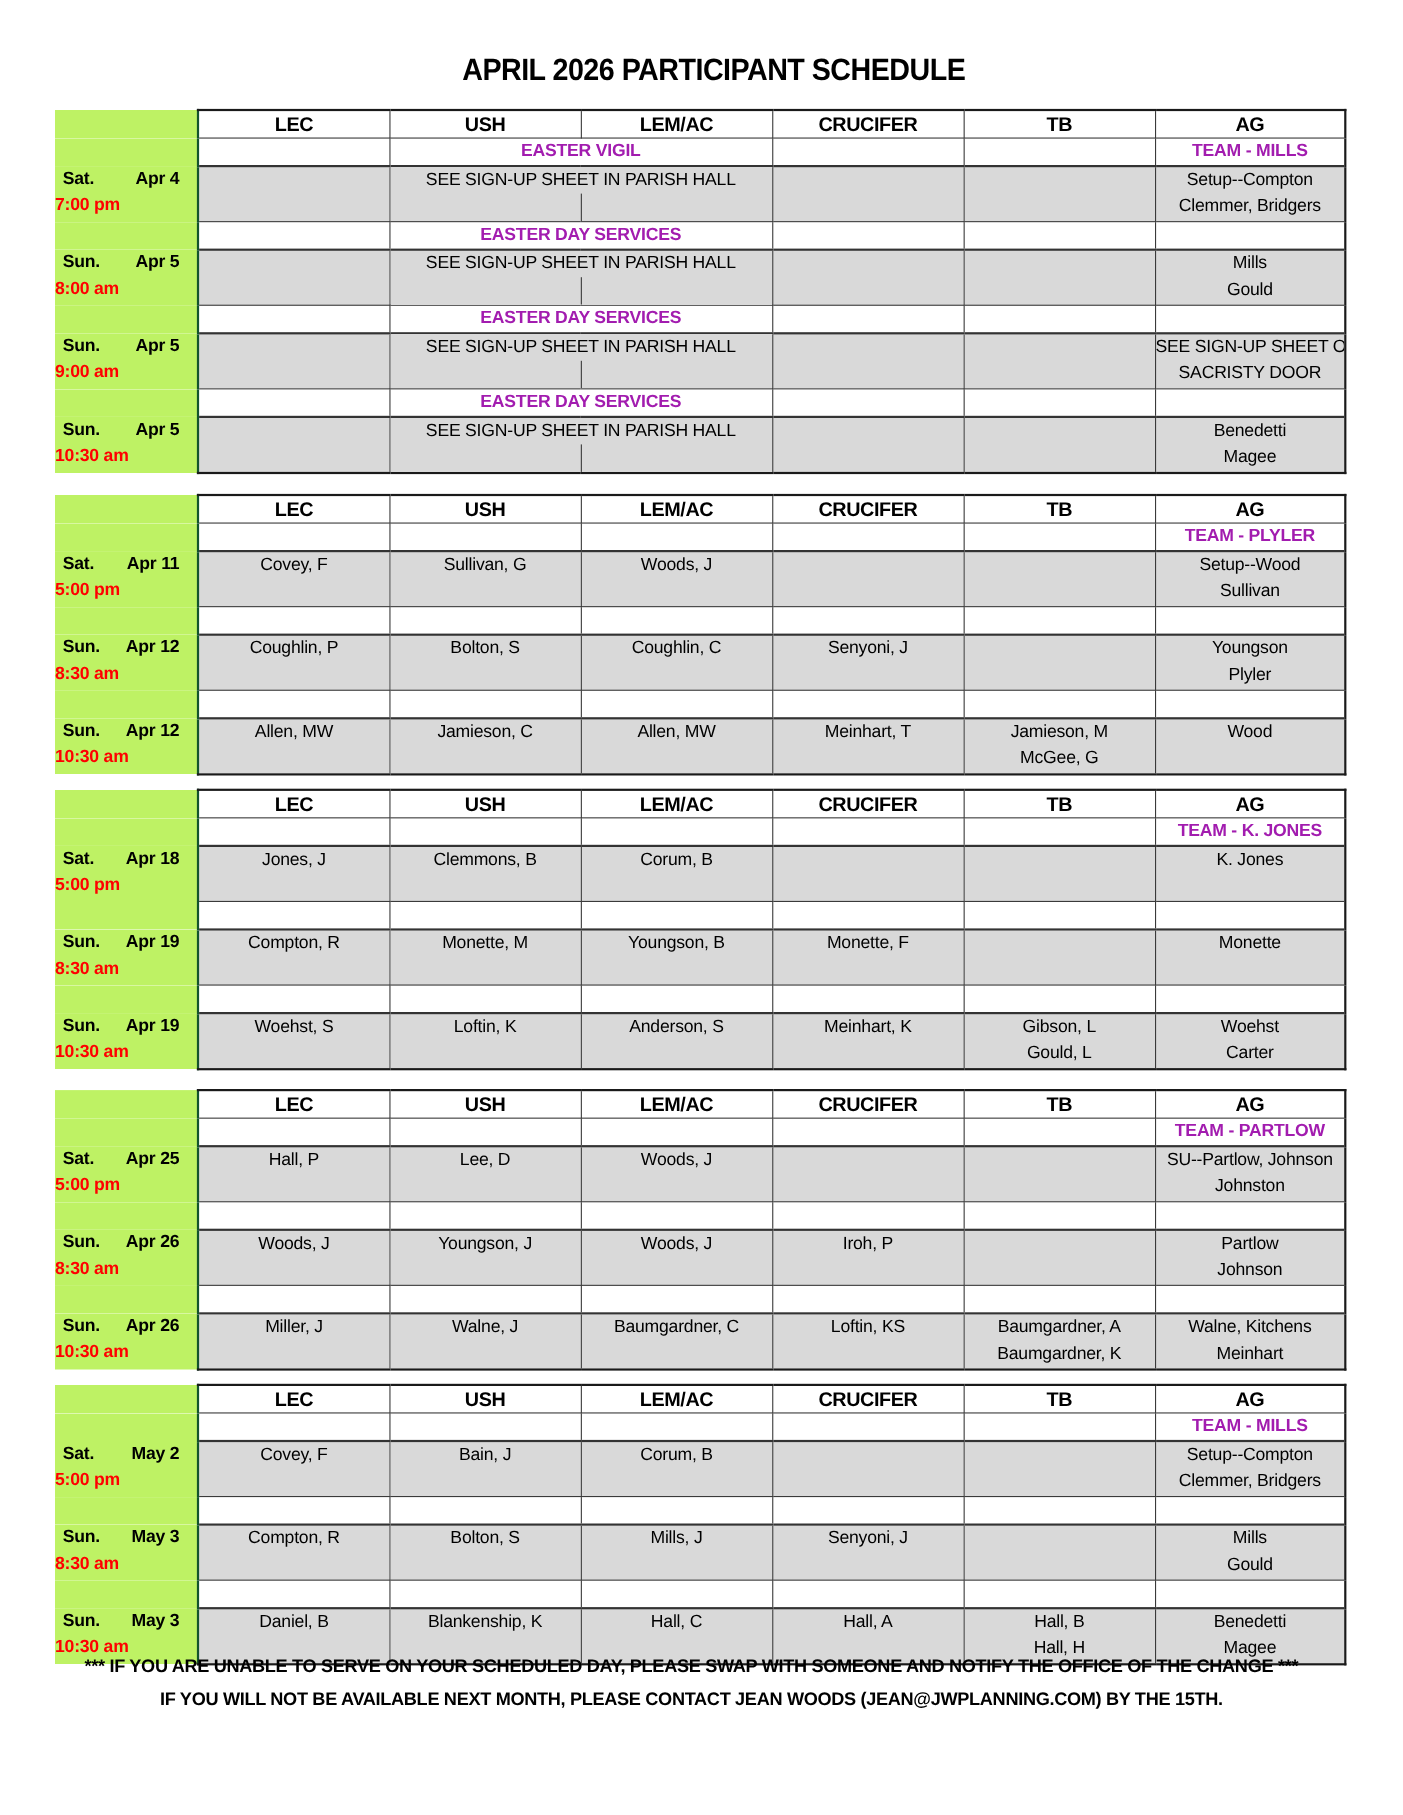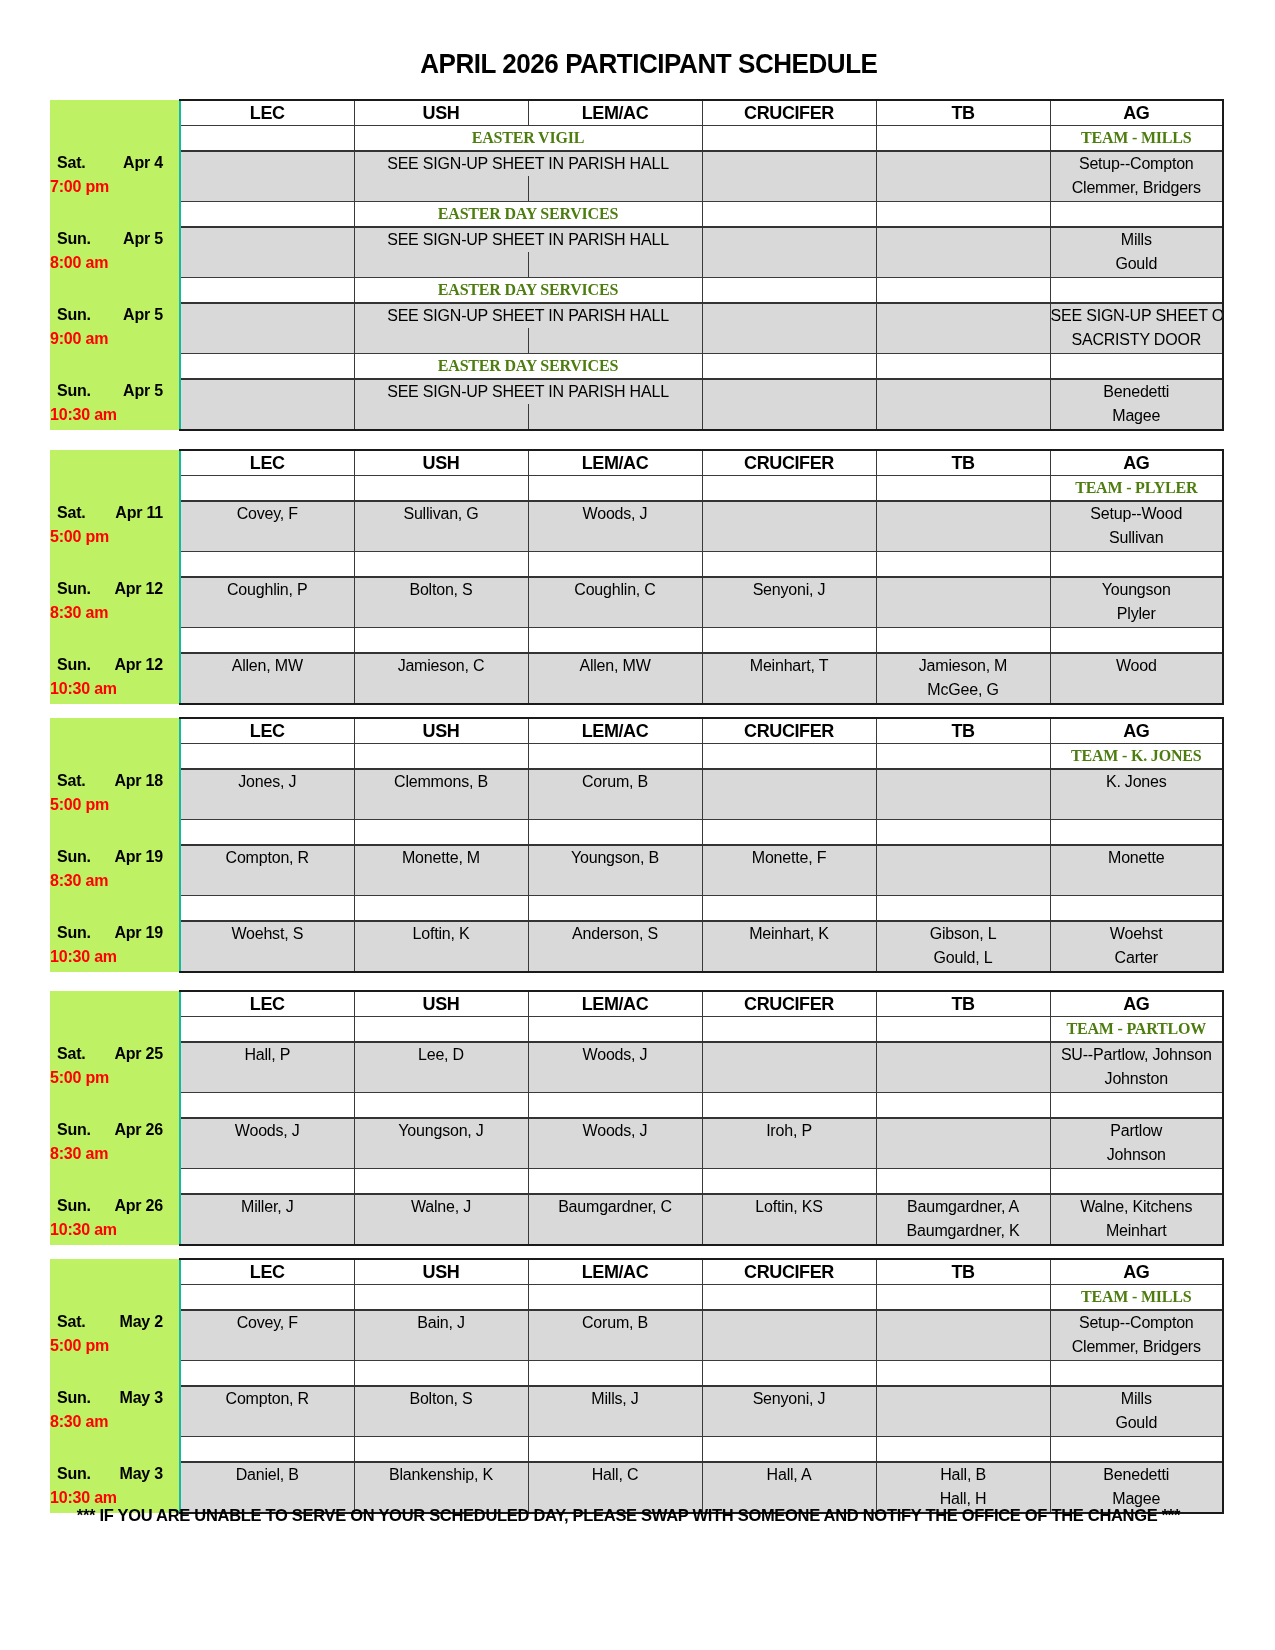--- a/index.html
+++ b/index.html
@@ -16,25 +16,25 @@
      letter-spacing:-0.2px;white-space:nowrap;overflow:hidden;}
 
   
   td.lab{border:none;background:#bef264;vertical-align:top;}
 
   
   td.c{border:1px solid #3a3a3a;background:#fff;}
   tr.hrow td.c{height:24px;font-weight:bold;font-size:18px;border-top:2px solid #1a1a1a;letter-spacing:-0.4px;}
   tr.sm td.c{height:24px;}
   tr.gray td.c{height:49px;background:#d9d9d9;border-top:2px solid #333;vertical-align:top;}
-  td.first{border-left:2px solid #14b8a6;}
+  td.first{border-left:2px solid #14532d;}
   td.last{border-right:2px solid #1a1a1a;}
   tr.lastrow td.c{border-bottom:2px solid #1a1a1a;}
 
-  .red{color:#4d7c0f;font-weight:bold;font-family:Liberation Serif, serif;}
+  .red{color:#a21caf;font-weight:bold;}
 
   .l1,.l2{height:24px;line-height:24px;overflow:hidden;white-space:nowrap;}
 
   
   td.signup{position:relative;}
   td.signup .tail{position:absolute;left:50%;top:24px;bottom:0;width:1px;background:#3a3a3a;}
 
   
   .dl{display:flex;justify-content:space-between;height:24px;line-height:24px;
       padding:0 16px 0 7px;font-weight:bold;font-size:16px;}
@@ -778,14 +778,15 @@
                 <div class="l1">Benedetti</div>
                 <div class="l2">Magee</div>
               </td>
             </tr>
           </tbody>
         </table>
       </div>
     </div>
   <div class="footer">
     <div>*** IF YOU ARE UNABLE TO SERVE ON YOUR SCHEDULED DAY, PLEASE SWAP WITH SOMEONE AND NOTIFY THE OFFICE OF THE CHANGE ***</div>
+    <div>IF YOU WILL NOT BE AVAILABLE NEXT MONTH, PLEASE CONTACT JEAN WOODS (JEAN@JWPLANNING.COM) BY THE 15TH.</div>
   </div>
 </div>
 
 </body></html>

